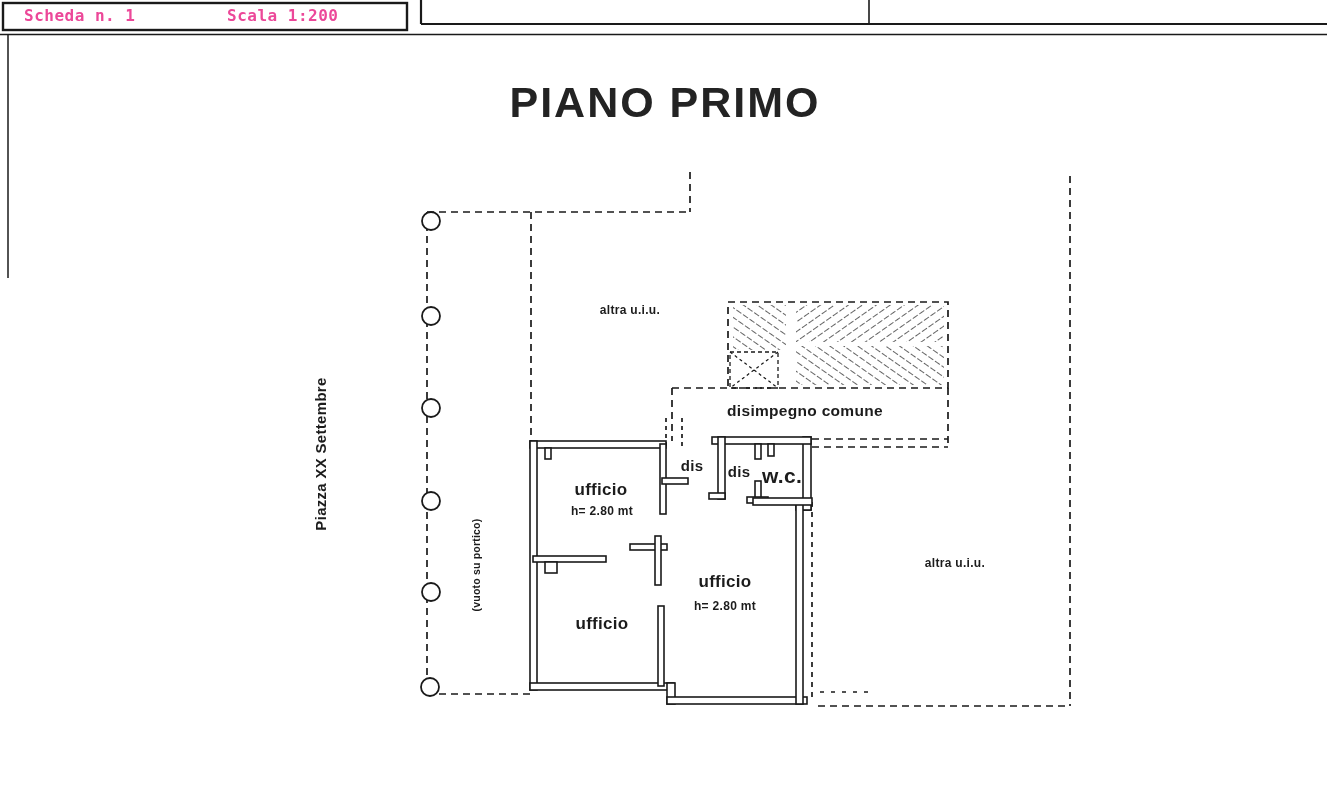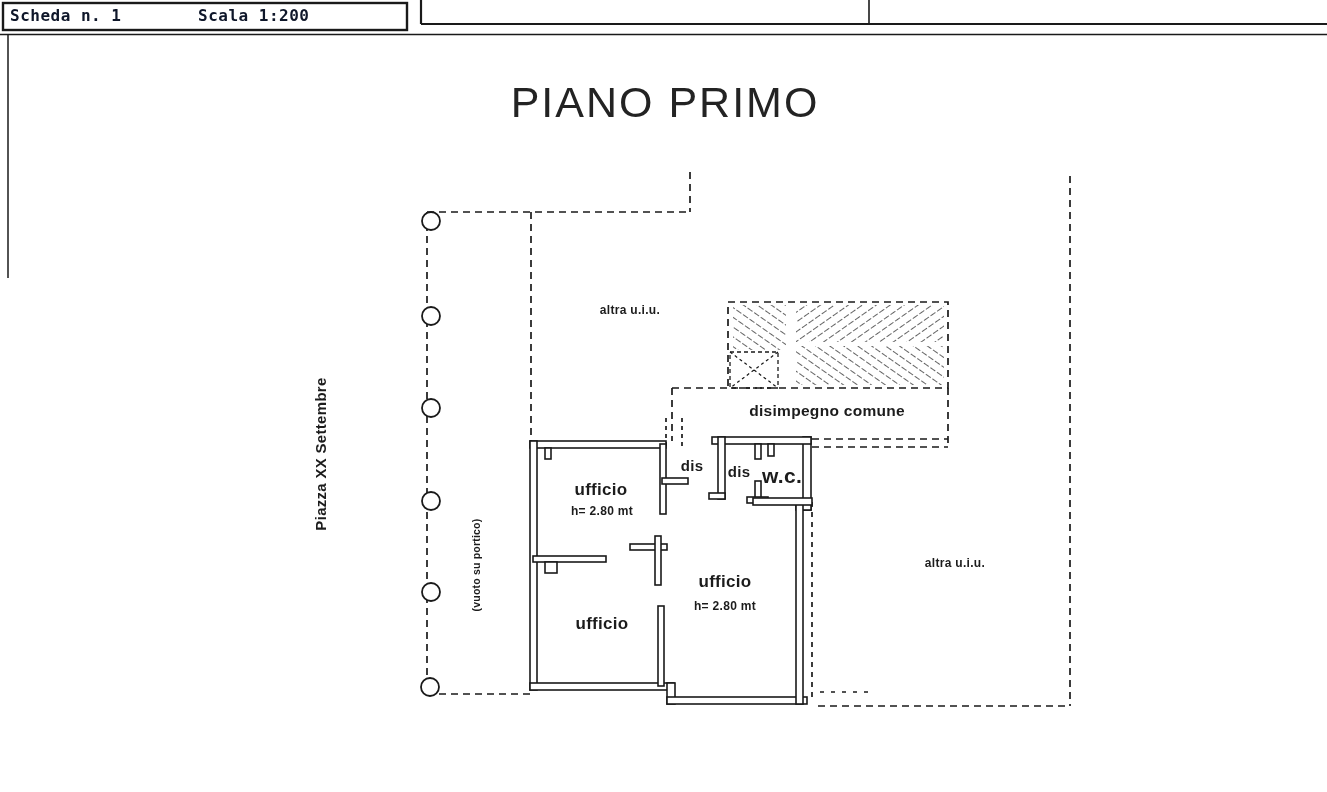--- a/index.html
+++ b/index.html
@@ -20,33 +20,34 @@
     text-align:center;
     font-size:12px;
     letter-spacing:.3px;
     line-height:1.1;
   }
   .title{
     position:absolute;
     left:455px;top:78px;width:420px;
     text-align:center;
     font-size:43px;
-    font-weight:400;
+    font-weight:700;
     letter-spacing:2px;
     color:#232323;
     font-family:"Liberation Sans",sans-serif;
   }
   .hdr{
     position:absolute;
     font-family:"DejaVu Sans Mono","Liberation Mono",monospace;
     font-weight:700;
     font-size:16px;
-    color:#0f172a;
+    color:#ec4899;
     letter-spacing:.5px;
     top:6px;
+    margin-left:14px;
   }
   .vert{
     transform:rotate(-90deg);
     transform-origin:center center;
   }
   .small{font-size:10.5px;font-weight:600;letter-spacing:.2px;}
 </style>
 </head>
 <body>
 
@@ -148,31 +149,31 @@
       <rect x="545" y="562" width="12" height="11"></rect>
 
       <rect x="630" y="544" width="37" height="6"></rect>
       <rect x="655" y="536" width="6" height="49"></rect>
 
       <rect x="658" y="606" width="6" height="80"></rect>
     </g>
   </svg>
 
   <div class="hdr" style="left:10px;">Scheda n. 1</div>
-  <div class="hdr" style="left:198px;">Scala 1:200</div>
+  <div class="hdr" style="left:213px;">Scala 1:200</div>
 
   <div class="title">PIANO PRIMO</div>
 
   <div class="lbl vert" style="left:222px;top:445px;width:200px;height:18px;font-size:15px;">Piazza XX Settembre</div>
 
   <div class="lbl vert small" style="left:403px;top:558px;width:150px;height:14px;">(vuoto su portico)</div>
 
   <div class="lbl" style="left:560px;top:304px;width:140px;">altra u.i.u.</div>
 
-  <div class="lbl" style="left:705px;top:402px;width:200px;font-size:15.5px;text-align:right;">disimpegno comune</div>
+  <div class="lbl" style="left:705px;top:402px;width:200px;font-size:15.5px;">disimpegno comune</div>
 
   <div class="lbl" style="left:672px;top:458px;width:40px;font-size:15px;">dis</div>
 
   <div class="lbl" style="left:719px;top:464px;width:40px;font-size:15px;">dis</div>
 
   <div class="lbl" style="left:757px;top:464px;width:50px;font-size:21px;">w.c.</div>
 
   <div class="lbl" style="left:540px;top:481px;width:122px;font-size:17px;">ufficio</div>
   <div class="lbl" style="left:540px;top:505px;width:124px;">h= 2.80 mt</div>
 

